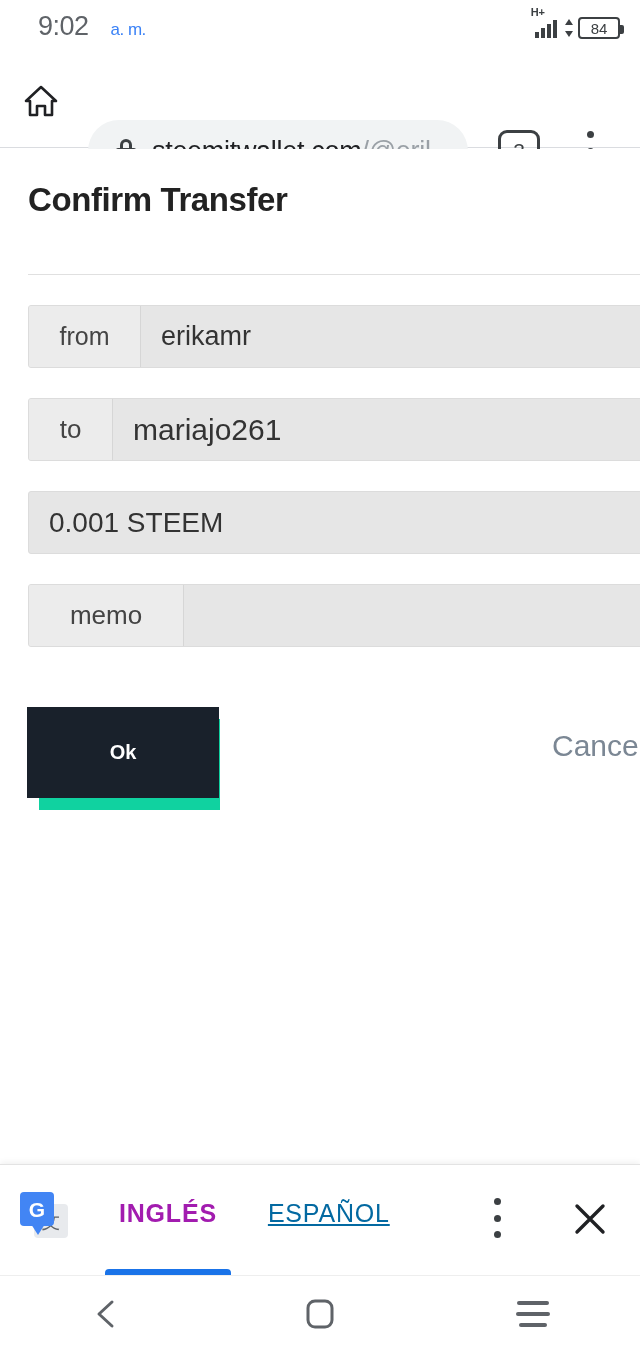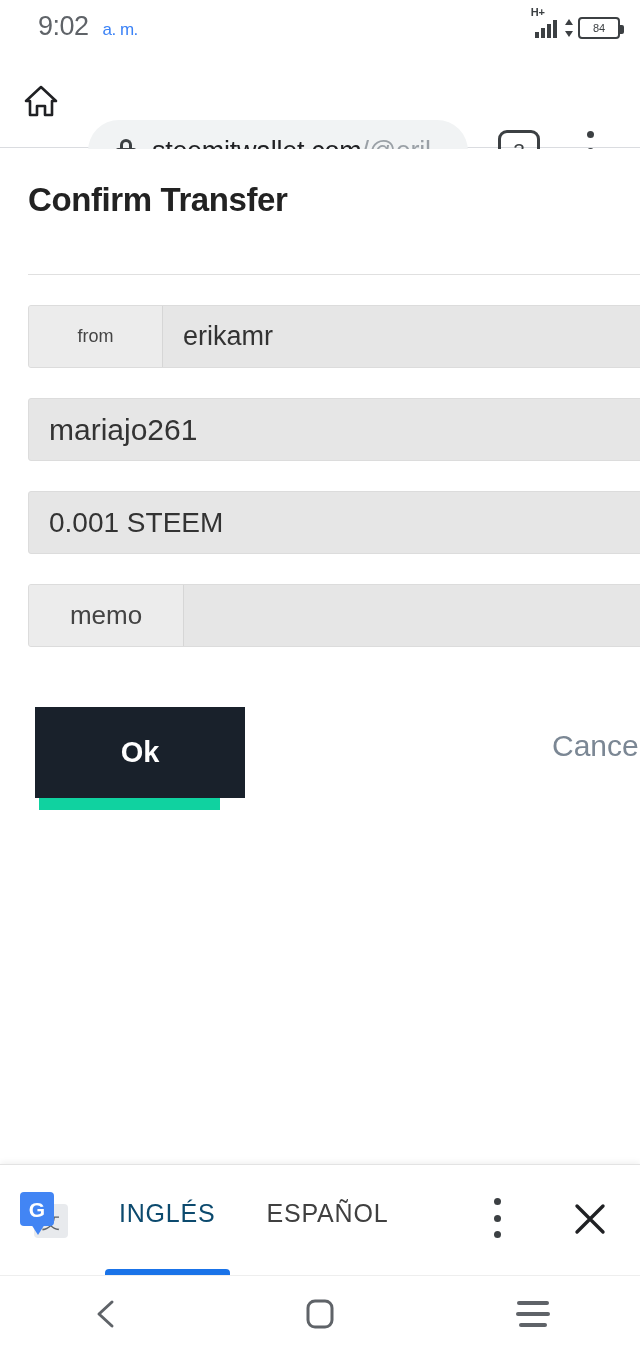--- a/index.html
+++ b/index.html
@@ -12,21 +12,21 @@
   #screen { position:relative; width:640px; height:1351px; background:#fff; overflow:hidden; }
 
   
   .statusbar {
     position:absolute; top:0; left:0; width:640px; height:54px;
     background:#ffffff;
   }
   .clock {
     position:absolute; left:38px; top:11px;
     font-size:27px; color:#5f6368; letter-spacing:-0.5px;
-    display:flex; align-items:baseline; gap:14px;
+    display:flex; align-items:baseline; gap:22px;
   }
   .clock .ampm { font-size:17px; color:#3b82f6; }
 
   .status-right {
     position:absolute; right:20px; top:5px;
     display:flex; align-items:flex-end; gap:6px; height:42px;
   }
   .nettype {
     position:absolute; right:95px; top:6px;
     font-size:11px; font-weight:bold; color:#3c4043; letter-spacing:0;
@@ -47,21 +47,21 @@
   .battery {
     position:relative; width:42px; height:22px;
     border:2px solid #3c4043; border-radius:4px;
     display:flex; align-items:center; justify-content:center;
     margin-bottom:8px;
   }
   .battery:after {
     content:""; position:absolute; right:-6px; top:6px;
     width:4px; height:9px; background:#3c4043; border-radius:0 2px 2px 0;
   }
-  .battery span { font-size:11px; color:#3c4043; line-height:1; }
+  .battery span { font-size:15px; color:#3c4043; line-height:1; }
 
   
   .toolbar {
     position:absolute; top:54px; left:0; width:640px; height:94px;
     background:#ffffff; border-bottom:1px solid #dadce0;
   }
   .home-btn {
     position:absolute; left:18px; top:24px; width:46px; height:46px;
     display:flex; align-items:center; justify-content:center;
   }
@@ -110,40 +110,40 @@
   }
   .row-label {
     background:#ececec; border-right:1px solid #d6d6d6;
     display:flex; align-items:center; justify-content:center;
     color:#444444; flex:0 0 auto;
   }
   .row-value {
     display:flex; align-items:center; padding-left:20px; color:#333333;
     flex:1 1 auto; overflow:hidden; white-space:nowrap;
   }
-  .r1 .row-label { width:134px; font-size:18px; }
+  .r1 .row-label { width:112px; font-size:25px; }
   .r1 .row-value { font-size:27px; }
   .r2 .row-label { width:84px; font-size:26px; }
   .r2 .row-value { font-size:30px; }
   .r3 .row-label { width:143px; font-size:25px; }
   .r3 .row-value { font-size:28px; }
   .r4 .row-label { width:155px; font-size:26px; }
   .r4 .row-value { font-size:27px; }
 
   .actions { position:relative; margin:60px 0 0 0; height:120px; }
   .ok-wrap { position:absolute; left:27px; top:0; width:193px; height:103px; }
   .ok-shadow {
     position:absolute; left:12px; top:12px; width:181px; height:91px;
     background:#10d2a0;
   }
   .ok-btn {
-    position:absolute; left:8px; top:0; width:210px; height:91px;
+    position:absolute; left:0; top:0; width:192px; height:91px;
     background:#19212b; color:#ffffff;
     display:flex; align-items:center; justify-content:center;
-    font-size:29px; font-weight:bold; letter-spacing:-0.2px;
+    font-size:20px; font-weight:bold; letter-spacing:-0.2px;
     border:none; cursor:pointer; font-family:"Liberation Sans", sans-serif;
   }
   .cancel-link {
     position:absolute; left:552px; top:22px;
     font-size:30px; color:#7b8794; white-space:nowrap;
   }
 
   
   .translate {
     position:absolute; left:0; top:1164px; width:640px; height:111px;
@@ -167,22 +167,22 @@
     content:""; position:absolute; left:11px; bottom:-9px;
     border-left:7px solid transparent; border-right:7px solid transparent;
     border-top:11px solid #4285f4;
   }
   .lang-tabs { position:absolute; left:105px; top:0; height:111px; display:flex; }
   .lang-tab {
     position:relative; height:100%; display:flex; align-items:center;
     padding:0 14px; font-size:25px; letter-spacing:0.8px; cursor:pointer;
     padding-bottom:14px;
   }
-  .lang-tab.active { color:#0c4a6e; font-weight:400; }
-  .lang-tab.inactive { color:#404040; margin-left:23px; }
+  .lang-tab.active { color:#a21caf; font-weight:700; }
+  .lang-tab.inactive { color:#0369a1; margin-left:23px;text-decoration:underline; }
   .lang-tab.active:after {
     content:""; position:absolute; left:0; bottom:0; width:100%; height:7px;
     background:#1a73e8; border-radius:4px 4px 0 0;
   }
   .gt-kebab {
     position:absolute; left:487px; top:33px; width:20px; height:40px;
     display:flex; flex-direction:column; align-items:center; justify-content:space-between;
   }
   .gt-kebab i { width:7px; height:7px; border-radius:50%; background:#3c4043; display:block; }
   .gt-close {
@@ -257,20 +257,21 @@
     <div class="page-inner">
       <h1 class="page-title">Confirm Transfer</h1>
       <div class="hr"></div>
 
       <div class="form-row r1">
         <div class="row-label">from</div>
         <div class="row-value">erikamr</div>
       </div>
 
       <div class="form-row r2">
+        <div class="row-label">to</div>
         <div class="row-value">mariajo261</div>
       </div>
 
       <div class="form-row r3">
         <div class="row-value">0.001 STEEM</div>
       </div>
 
       <div class="form-row r4">
         <div class="row-label">memo</div>
         <div class="row-value"></div>

